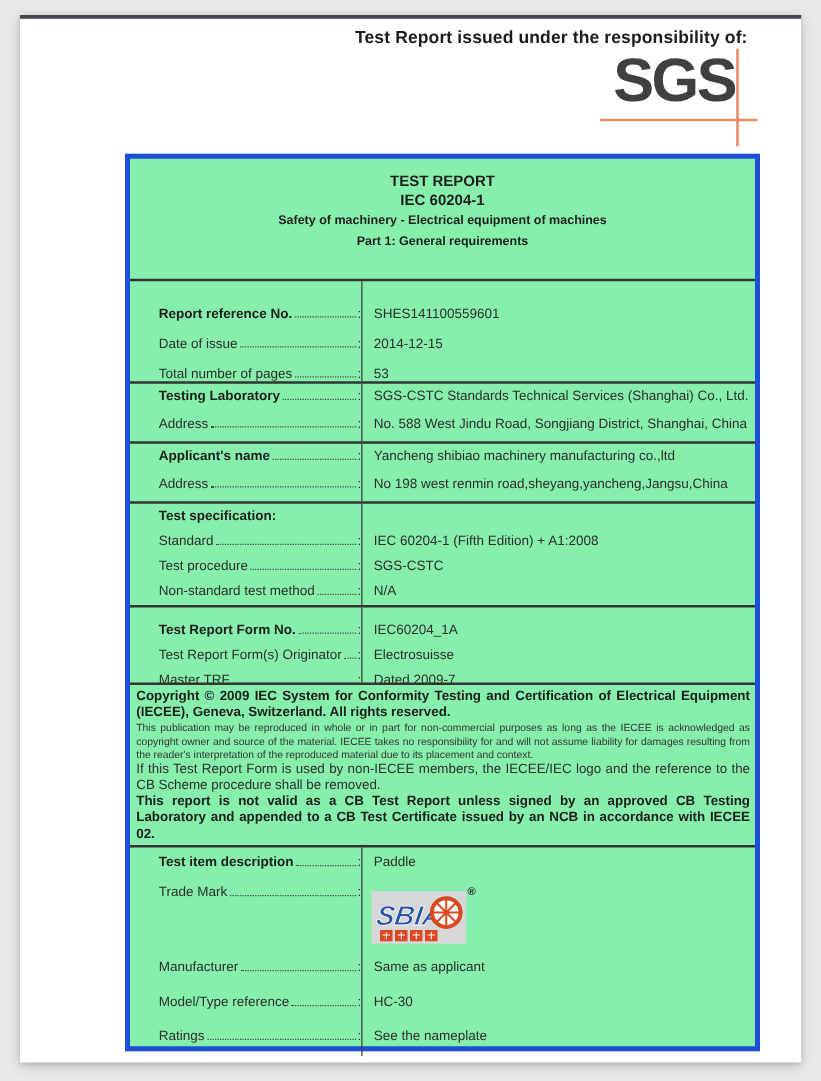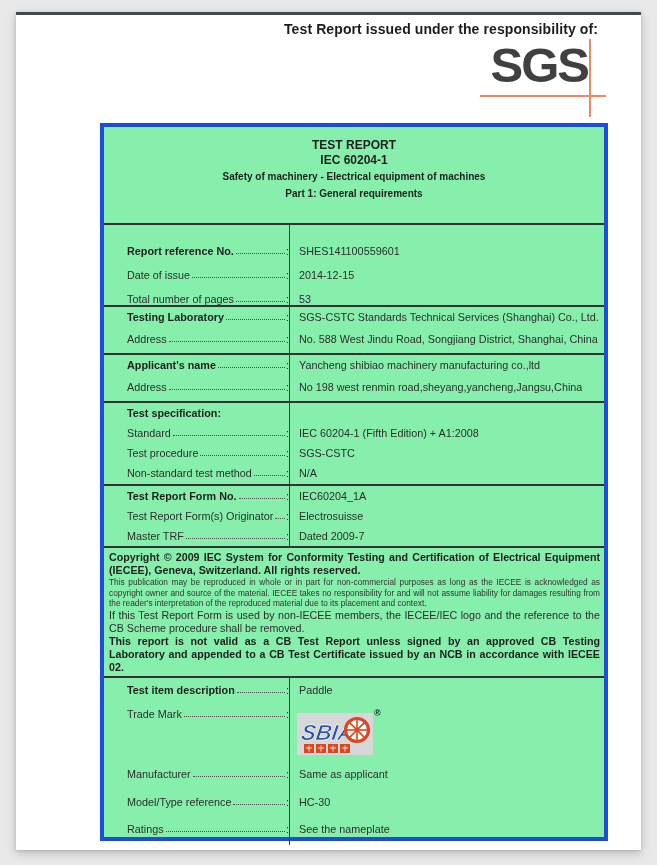--- a/index.html
+++ b/index.html
@@ -59,21 +59,21 @@
 
   .sec-a { height: 82px; padding-top: 20px; }
   .sec-a .row { height: 24px; }
   .sec-b { height: 48px; padding-top: 4px; }
   .sec-b .row { height: 22px; }
   .sec-c { height: 48px; padding-top: 4px; }
   .sec-c .row { height: 22px; }
   .sec-d { height: 83px; padding-top: 4px; }
   .sec-d .row { height: 20px; }
   .sec-e { height: 62px; padding-top: 4px; }
-  .sec-e .row { height: 20px; }
+  .sec-e .row { height: 20px; align-items: flex-end; }
 
   .sec-f { height: 130px; padding: 3px 4px 0 5px; }
   .cp-b { font-weight: bold; font-size: 10.7px; line-height: 13px; text-align: justify; color: #1e1e1e; }
   .cp-s { font-size: 8.3px; line-height: 10.5px; text-align: justify; color: #333; }
   .cp-n { font-size: 10.7px; line-height: 13px; text-align: justify; }
 
   .sec-g { padding-top: 6px; }
   .sec-g .row { margin-bottom: 2px; }
   .rg0 { height: 22px; }
   .rg1 { height: 58px; }

